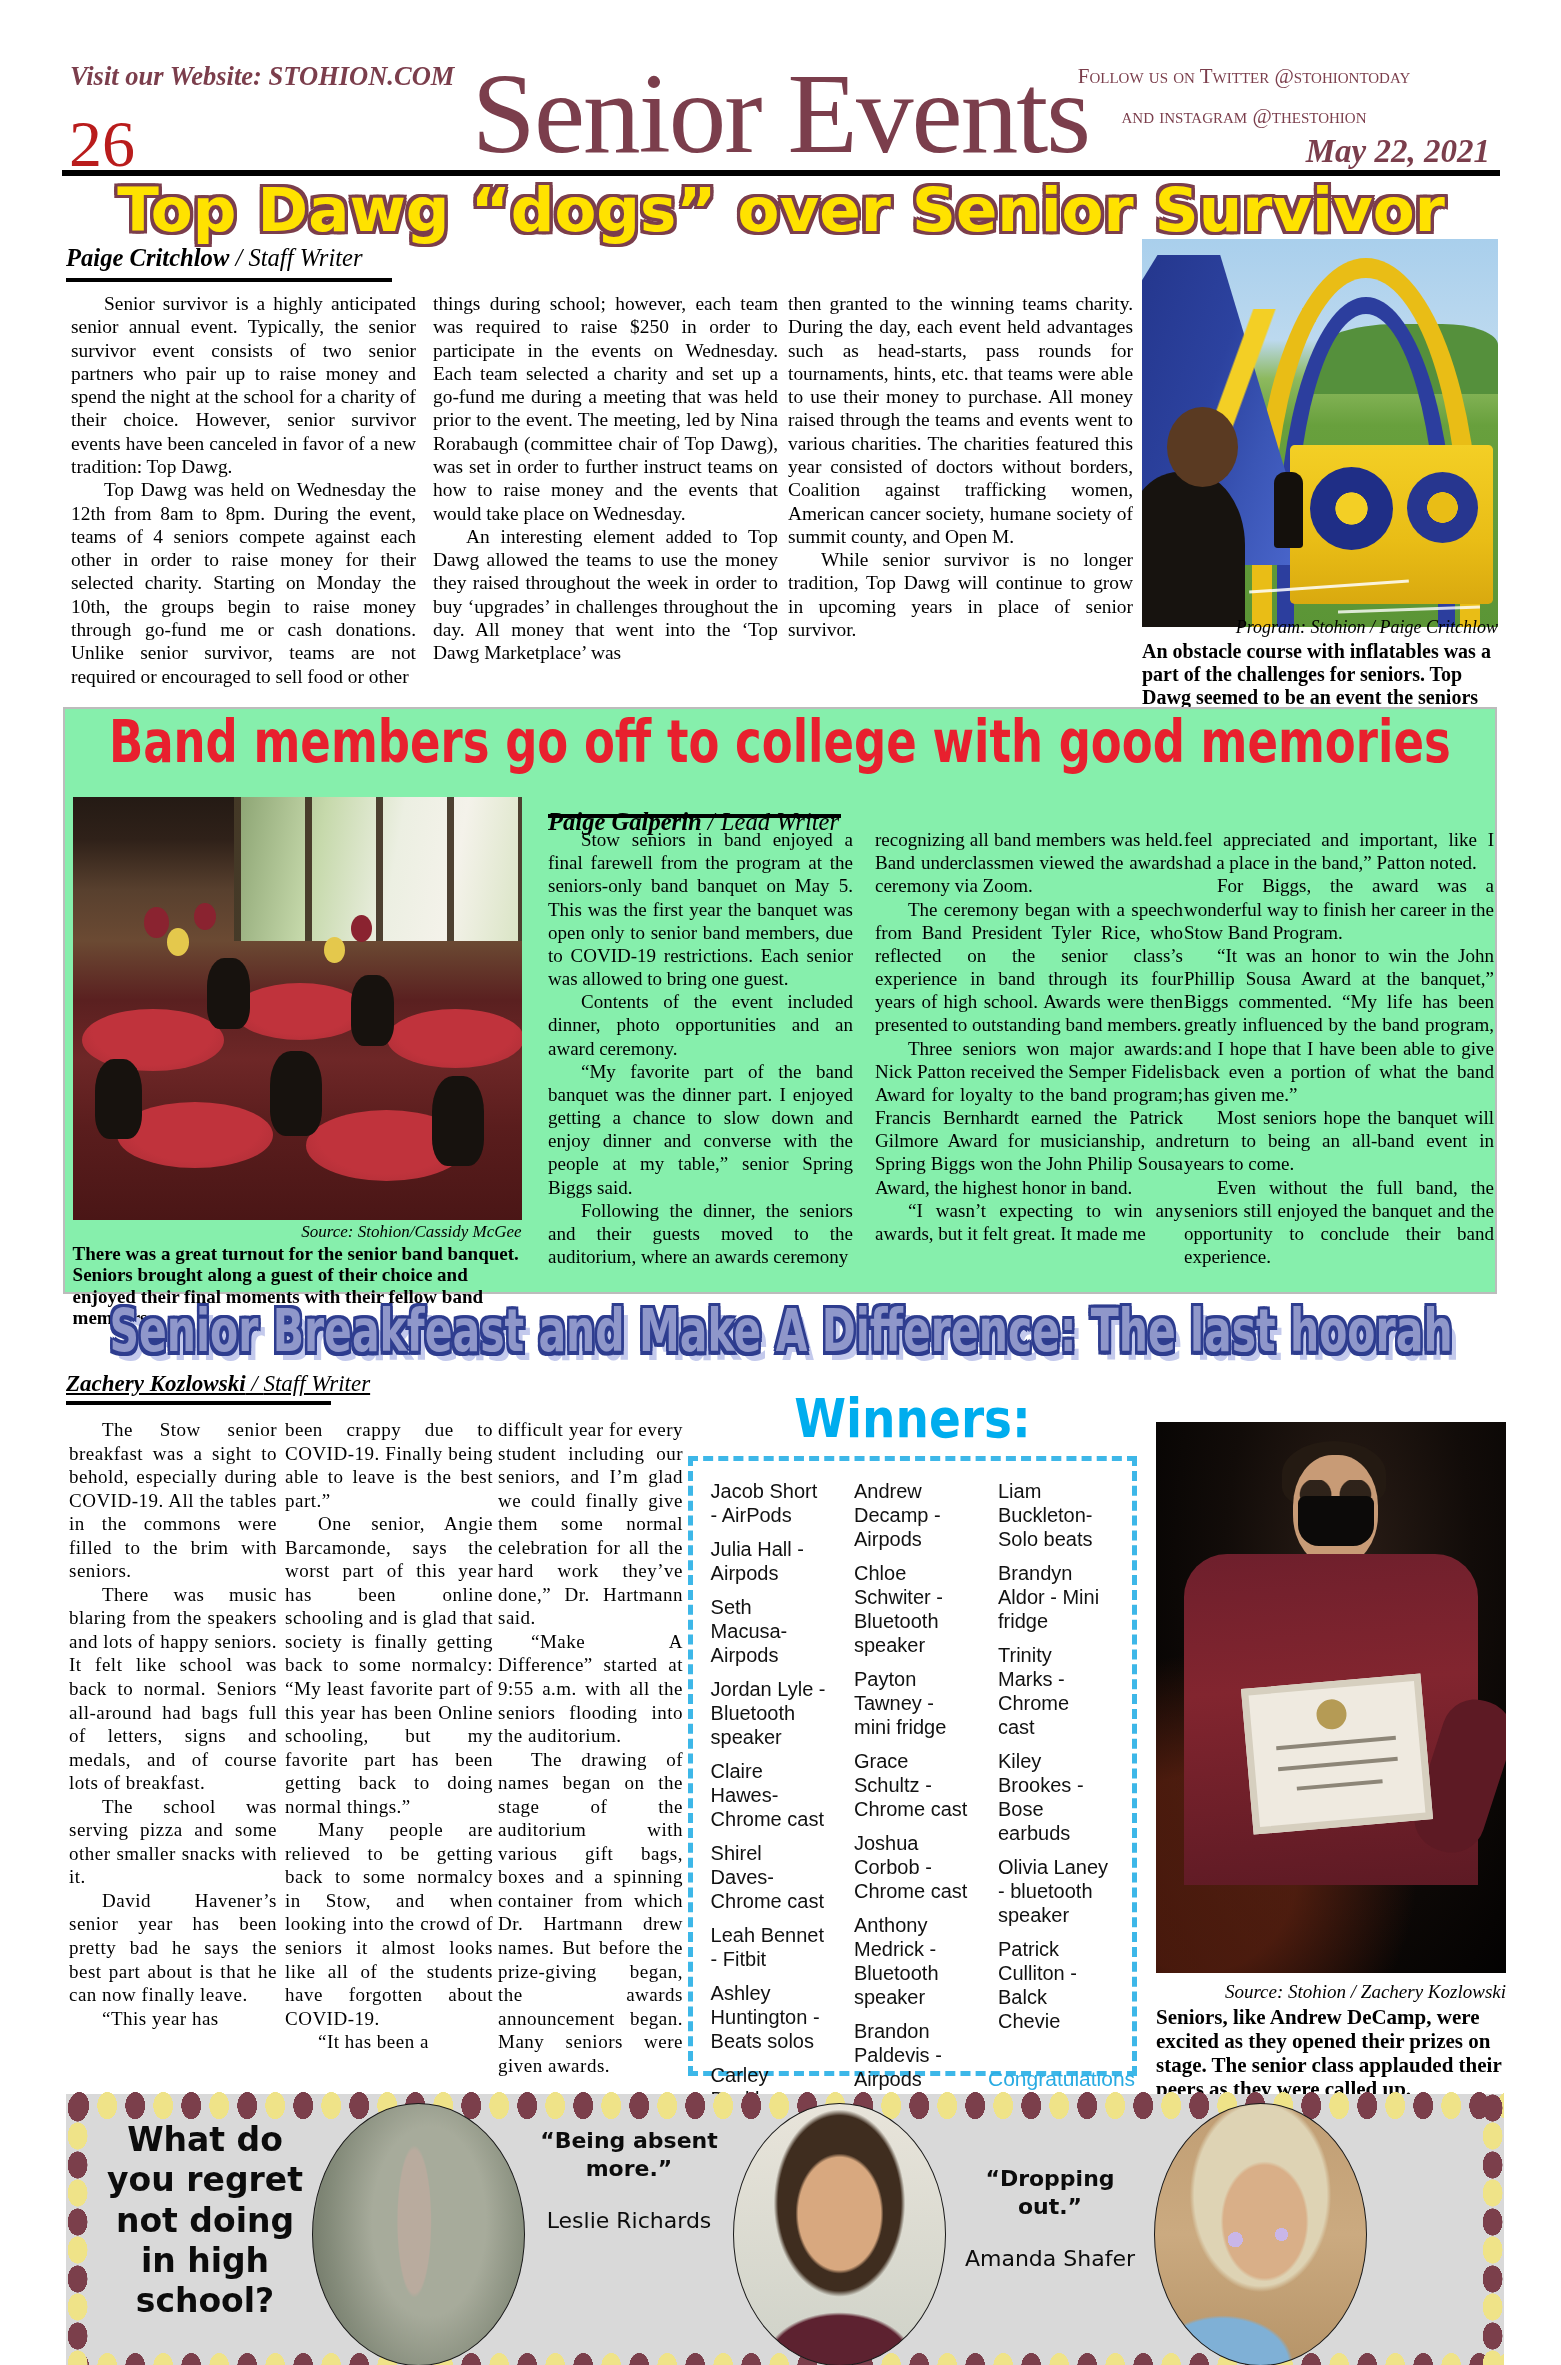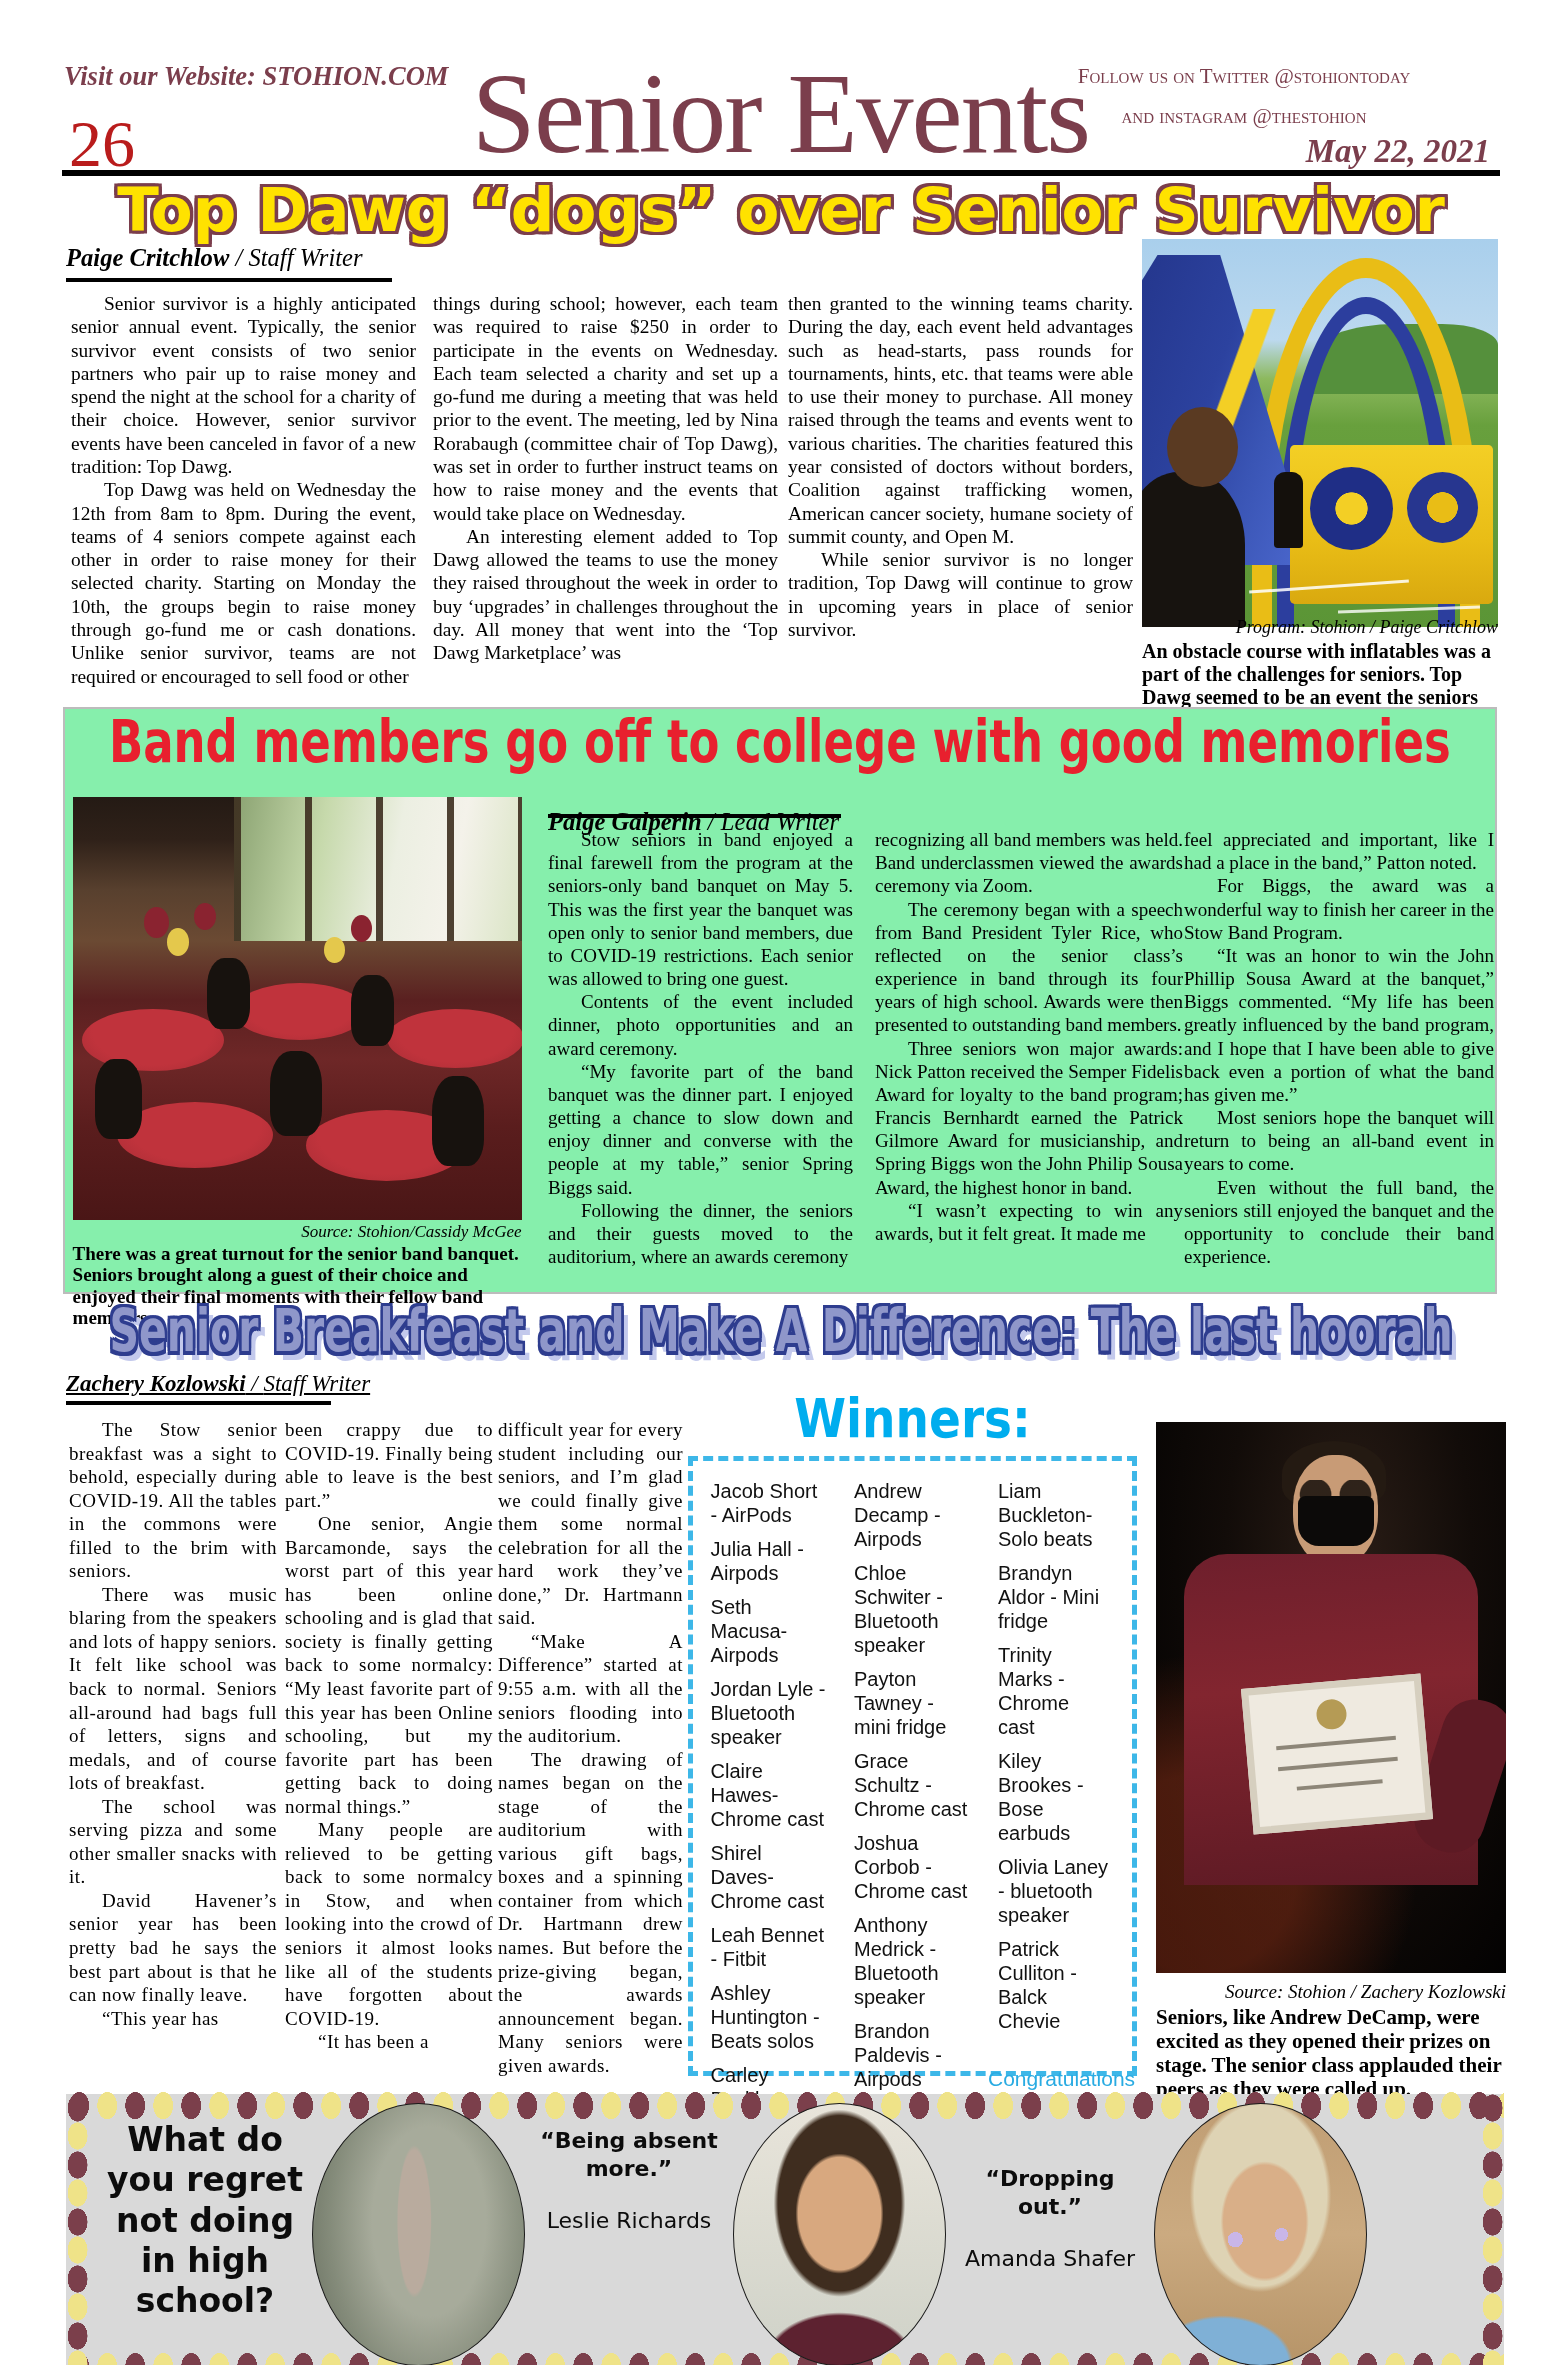--- a/index.html
+++ b/index.html
@@ -1,19 +1,19 @@
 <!DOCTYPE html>
 <html style="font-size:7.6px"><head>
 <meta charset="utf-8">
 <style>
   html,body{margin:0;padding:0;background:#ffffff;}
   .page{position:relative;width:1561px;height:2413px;background:#fff;font-family:"Liberation Serif",serif;color:#000;overflow:hidden;}
 
   
-  .site-line{position:absolute;left:64px;top:61px;font-size:26.5px;font-weight:bold;font-style:italic;color:#7b3e4c;}
+  .site-line{position:absolute;left:70px;top:61px;font-size:26.5px;font-weight:bold;font-style:italic;color:#7b3e4c;}
   .follow-box{position:absolute;right:66px;top:57px;width:502px;text-align:center;color:#7b3e4c;font-variant:small-caps;font-size:21px;line-height:1.9;}
   .page-num{position:absolute;left:69px;top:111px;font-size:66px;color:#b91c1c;line-height:1;}
   .main-title{position:absolute;left:0;right:0;top:56px;text-align:center;font-size:115px;color:#7b3e4c;line-height:1;letter-spacing:-1.9px;}
   .date-line{position:absolute;right:71px;top:133px;font-size:33px;font-weight:bold;font-style:italic;color:#7b3e4c;}
   .rule-main{position:absolute;left:62px;width:1438px;top:170px;height:6.2px;background:#000;}
 
   
   .hl{position:absolute;left:62px;width:1438px;text-align:center;white-space:nowrap;font-family:"DejaVu Sans",sans-serif;font-weight:bold;line-height:1;}
   .hl-yellow{top:179px;font-size:61px;color:#ffe200;
     text-shadow:-3.3px -3.3px 0 #7b3e4c,0 -3.3px 0 #7b3e4c,3.3px -3.3px 0 #7b3e4c,-3.3px 0 0 #7b3e4c,3.3px 0 0 #7b3e4c,-3.3px 3.3px 0 #7b3e4c,0 3.3px 0 #7b3e4c,3.3px 3.3px 0 #7b3e4c;}

